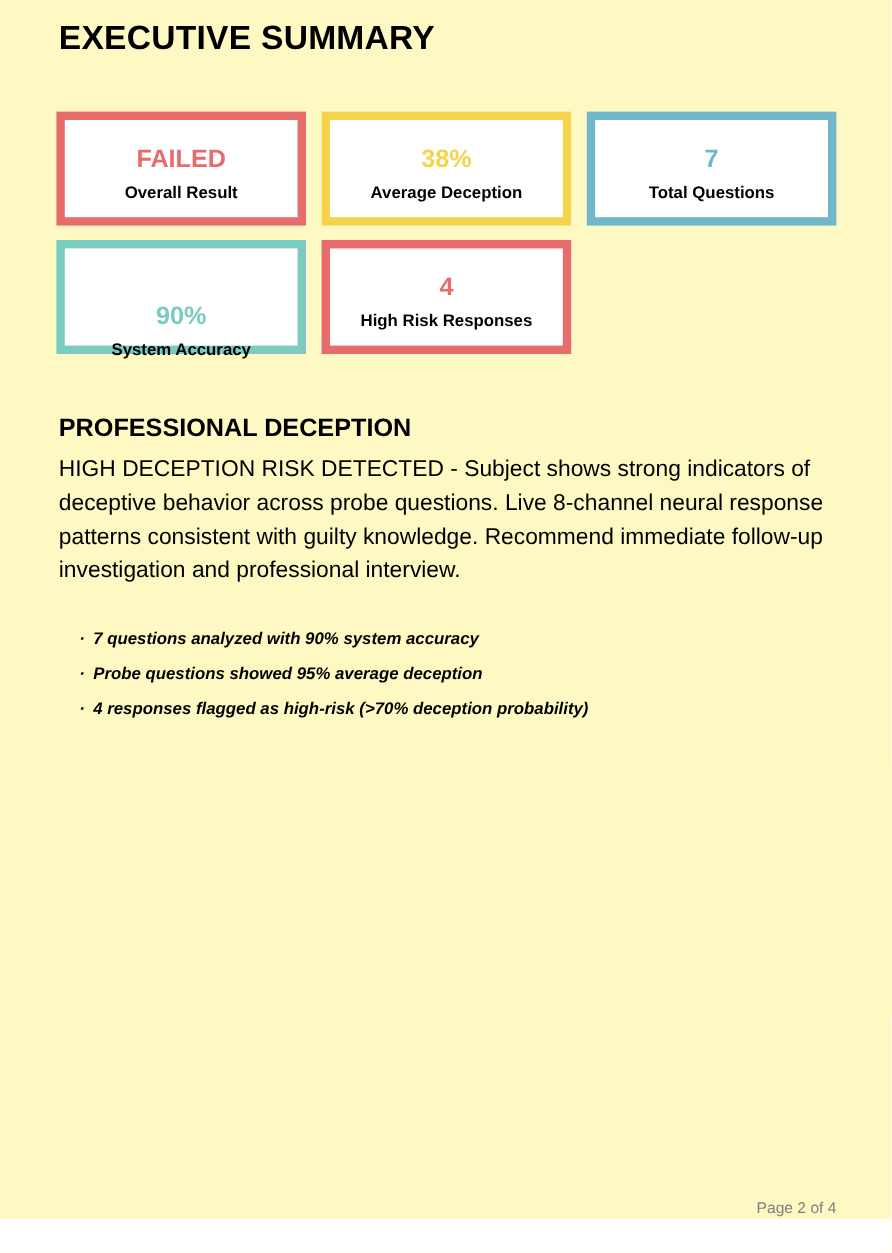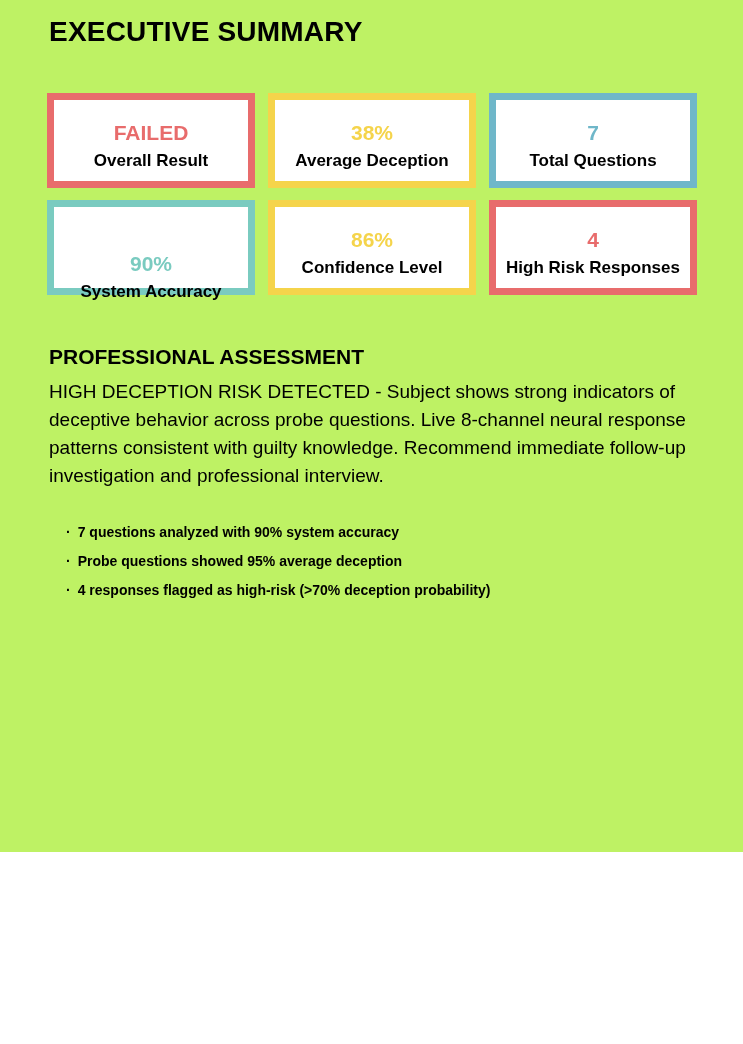--- a/index.html
+++ b/index.html
@@ -4,22 +4,22 @@
 <style>
   * { margin: 0; padding: 0; box-sizing: border-box; }
   html, body { background: #ffffff; }
   body {
     font-family: "Liberation Sans", sans-serif;
     color: #000000;
   }
   .page {
     position: relative;
     width: 743px;
-    height: 852px;
-    background: #bef264;
+    height: 1016px;
+    background: #fef9c3;
     overflow: hidden;
   }
   .doc-title {
     position: absolute;
     left: 49px;
     top: 16px;
     font-size: 28px;
     font-weight: bold;
     letter-spacing: 0.2px;
     color: #000000;
@@ -45,21 +45,21 @@
     gap: 9px;
     padding-top: 9px;
     text-align: center;
   }
   .card-value {
     font-size: 21px;
     font-weight: bold;
     line-height: 22px;
   }
   .card-label {
-    font-size: 17px;
+    font-size: 14px;
     font-weight: bold;
     color: #000000;
     line-height: 15px;
   }
   .section-heading {
     position: absolute;
     left: 49px;
     font-size: 21px;
     font-weight: bold;
     color: #000000;
@@ -80,20 +80,21 @@
     left: 66px;
     top: 518px;
     width: 620px;
     list-style: none;
   }
   .findings-list li {
     font-size: 14px;
     font-weight: bold;
     line-height: 29px;
     color: #000000;
+    font-style: italic;
   }
   .findings-list li::before {
     content: "\00B7";
     margin-right: 7px;
     font-weight: bold;
   }
   .page-footer {
     position: absolute;
     right: 46px;
     top: 999px;
@@ -123,33 +124,29 @@
     <div class="stat-card" style="border-color: rgb(111, 183, 201);">
       <div class="card-value" style="color: rgb(111, 183, 201);">7</div>
       <div class="card-label">Total Questions</div>
     </div>
 
     <div class="stat-card" style="border-color: rgb(122, 203, 192);">
       <div class="card-value" style="color: rgb(122, 203, 192); margin-top: 48px;">90%</div>
       <div class="card-label">System Accuracy</div>
     </div>
 
-    <div class="stat-card" style="border-color: rgb(245, 212, 75);">
-      <div class="card-value" style="color: rgb(245, 212, 75);">86%</div>
-      <div class="card-label">Confidence Level</div>
-    </div>
 
     <div class="stat-card" style="border-color: rgb(232, 108, 108);">
       <div class="card-value" style="color: rgb(232, 108, 108);">4</div>
       <div class="card-label">High Risk Responses</div>
     </div>
 
   </div>
 
-  <h2 class="section-heading heading-assessment">PROFESSIONAL ASSESSMENT</h2>
+  <h2 class="section-heading heading-assessment">PROFESSIONAL DECEPTION</h2>
 
   <p class="assessment-body">HIGH DECEPTION RISK DETECTED - Subject shows strong indicators of deceptive behavior across probe questions. Live 8-channel neural response patterns consistent with guilty knowledge. Recommend immediate follow-up investigation and professional interview.</p>
 
 
   <ul class="findings-list">
     <li>7 questions analyzed with 90% system accuracy</li>
     <li>Probe questions showed 95% average deception</li>
     <li>4 responses flagged as high-risk (&gt;70% deception probability)</li>
   </ul>
 

